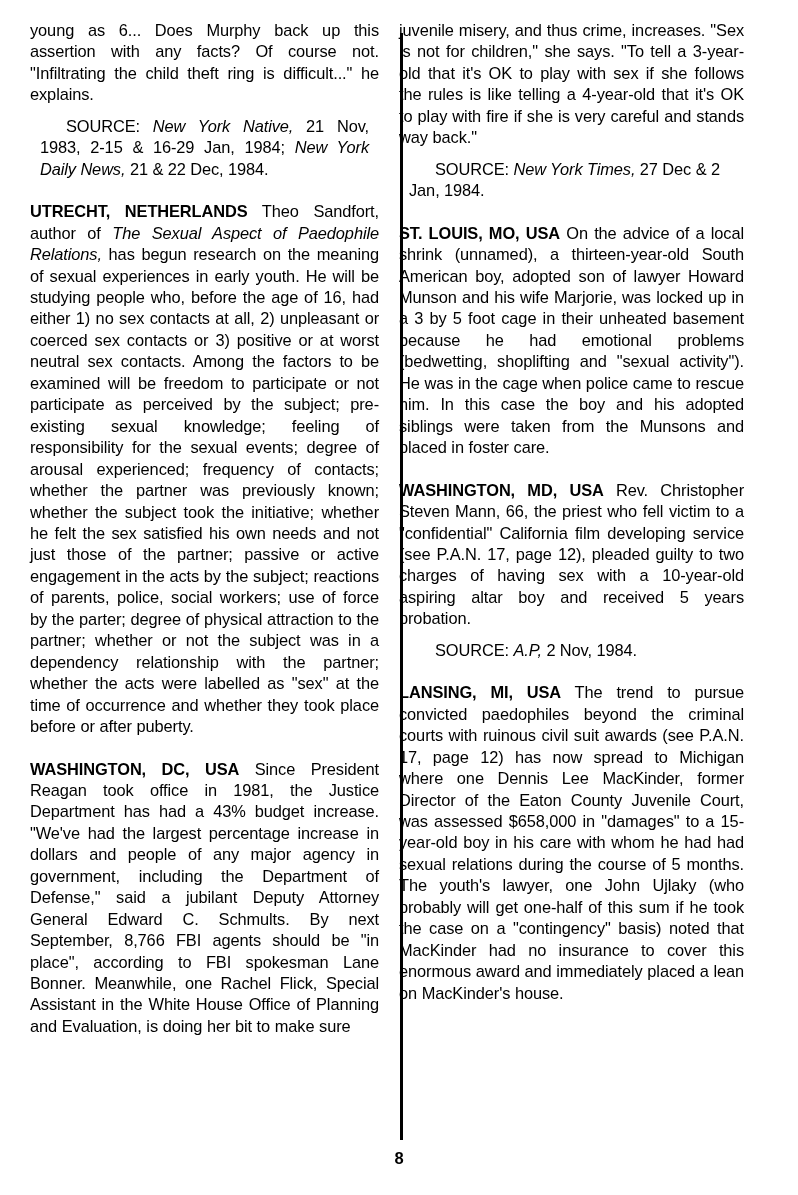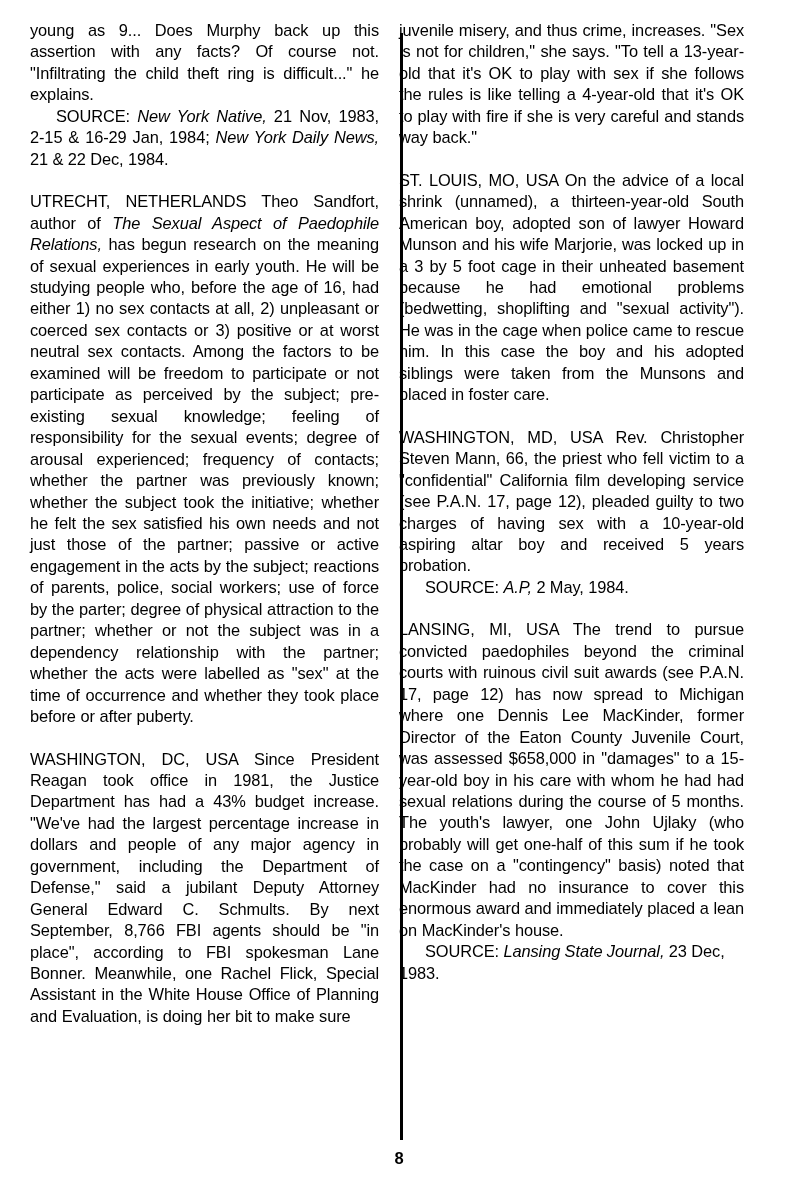--- a/index.html
+++ b/index.html
@@ -54,23 +54,23 @@
     margin: 0;
     font-size: 16.4px;
     line-height: 21.45px;
     text-align: justify;
     text-justify: inter-word;
     letter-spacing: -0.1px;
     word-spacing: 0.2px;
     -webkit-hyphens: none;
     hyphens: none;
   }
-  .dateline { white-space: normal; }
+  .dateline { white-space: normal; font-weight: bold; }
   .src {
-    margin: 0;
+    margin: 10px;
     font-size: 16.4px;
     line-height: 21.45px;
     text-align: justify;
     text-indent: 26px;
     letter-spacing: -0.1px;
   }
   .src.left-end { text-align: left; }
   i.t { font-style: italic; }
   .pagenum {
     position: absolute;
@@ -89,52 +89,52 @@
 
 <div id="page">
 
   <div class="divider"></div>
 
   <div class="columns">
 
     <div class="col col-left">
 
       <div class="story">
-        <p class="para">young as 9... Does Murphy back up this assertion with any facts? Of course not. "Infiltrating the child theft ring is difficult..." he explains.</p>
+        <p class="para">young as 6... Does Murphy back up this assertion with any facts? Of course not. "Infiltrating the child theft ring is difficult..." he explains.</p>
         <p class="src"><span>SOURCE:</span><span class="sp"><span> </span><i class="t">New York Native,</i><span> 21 Nov, 1983, 2-15 &amp; 16-29 Jan, 1984; </span><i class="t">New York Daily News,</i><span> 21 &amp; 22 Dec, 1984.</span></span></p>
       </div>
 
       <div class="story">
         <p class="para"><span class="dateline">UTRECHT, NETHERLANDS</span><span class="sp"><span> Theo Sandfort, author of </span><i class="t">The Sexual Aspect of Paedophile Relations,</i><span> has begun research on the meaning of sexual experiences in early youth. He will be studying people who, before the age of 16, had either 1) no sex contacts at all, 2) unpleasant or coerced sex contacts or 3) positive or at worst neutral sex contacts. Among the factors to be examined will be freedom to participate or not participate as perceived by the subject; pre-existing sexual knowledge; feeling of responsibility for the sexual events; degree of arousal experienced; frequency of contacts; whether the partner was previously known; whether the subject took the initiative; whether he felt the sex satisfied his own needs and not just those of the partner; passive or active engagement in the acts by the subject; reactions of parents, police, social workers; use of force by the parter; degree of physical attraction to the partner; whether or not the subject was in a dependency relationship with the partner; whether the acts were labelled as "sex" at the time of occurrence and whether they took place before or after puberty.</span></span></p>
       </div>
 
       <div class="story">
         <p class="para"><span class="dateline">WASHINGTON, DC, USA</span><span class="sp"> Since President Reagan took office in 1981, the Justice Department has had a 43% budget increase. "We've had the largest percentage increase in dollars and people of any major agency in government, including the Department of Defense," said a jubilant Deputy Attorney General Edward C. Schmults. By next September, 8,766 FBI agents should be "in place", according to FBI spokesman Lane Bonner. Meanwhile, one Rachel Flick, Special Assistant in the White House Office of Planning and Evaluation, is doing her bit to make sure</span></p>
       </div>
 
     </div>
 
     <div class="col col-right">
 
       <div class="story">
-        <p class="para">juvenile misery, and thus crime, increases. "Sex is not for children," she says. "To tell a 13-year-old that it's OK to play with sex if she follows the rules is like telling a 4-year-old that it's OK to play with fire if she is very careful and stands way back."</p>
+        <p class="para">juvenile misery, and thus crime, increases. "Sex is not for children," she says. "To tell a 3-year-old that it's OK to play with sex if she follows the rules is like telling a 4-year-old that it's OK to play with fire if she is very careful and stands way back."</p>
+        <p class="src left-end"><span>SOURCE:</span><span class="sp"><span> </span><i class="t">New York Times,</i><span> 27 Dec &amp; 2 Jan, 1984.</span></span></p>
       </div>
 
       <div class="story">
         <p class="para"><span class="dateline">ST. LOUIS, MO, USA</span><span class="sp"> On the advice of a local shrink (unnamed), a thirteen-year-old South American boy, adopted son of lawyer Howard Munson and his wife Marjorie, was locked up in a 3 by 5 foot cage in their unheated basement because he had emotional problems (bedwetting, shoplifting and "sexual activity"). He was in the cage when police came to rescue him. In this case the boy and his adopted siblings were taken from the Munsons and placed in foster care.</span></p>
       </div>
 
       <div class="story">
         <p class="para"><span class="dateline">WASHINGTON, MD, USA</span><span class="sp"> Rev. Christopher Steven Mann, 66, the priest who fell victim to a "confidential" California film developing service (see P.A.N. 17, page 12), pleaded guilty to two charges of having sex with a 10-year-old aspiring altar boy and received 5 years probation.</span></p>
-        <p class="src left-end"><span>SOURCE:</span><span class="sp"><span> </span><i class="t">A.P,</i><span> 2 May, 1984.</span></span></p>
+        <p class="src left-end"><span>SOURCE:</span><span class="sp"><span> </span><i class="t">A.P,</i><span> 2 Nov, 1984.</span></span></p>
       </div>
 
       <div class="story">
         <p class="para"><span class="dateline">LANSING, MI, USA</span><span class="sp"> The trend to pursue convicted paedophiles beyond the criminal courts with ruinous civil suit awards (see P.A.N. 17, page 12) has now spread to Michigan where one Dennis Lee MacKinder, former Director of the Eaton County Juvenile Court, was assessed $658,000 in "damages" to a 15-year-old boy in his care with whom he had had sexual relations during the course of 5 months. The youth's lawyer, one John Ujlaky (who probably will get one-half of this sum if he took the case on a "contingency" basis) noted that MacKinder had no insurance to cover this enormous award and immediately placed a lean on MacKinder's house.</span></p>
-        <p class="src left-end"><span>SOURCE:</span><span class="sp"><span>  </span><i class="t">Lansing State Journal,</i><span> 23 Dec, 1983.</span></span></p>
       </div>
 
     </div>
 
   </div>
 
   <div class="pagenum">8</div>
 
 </div>
 

